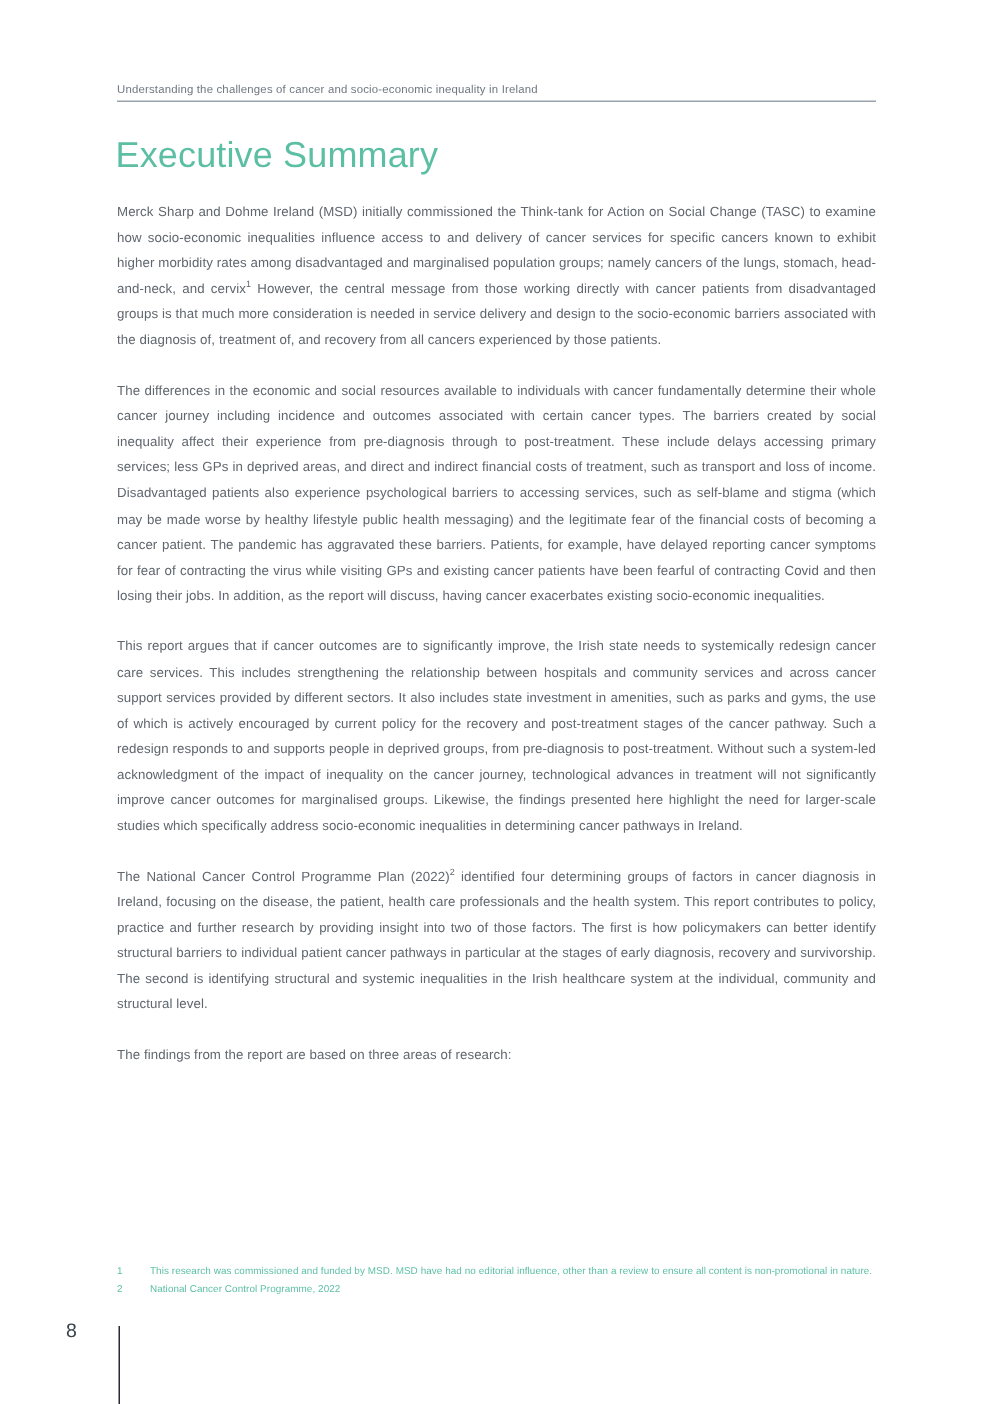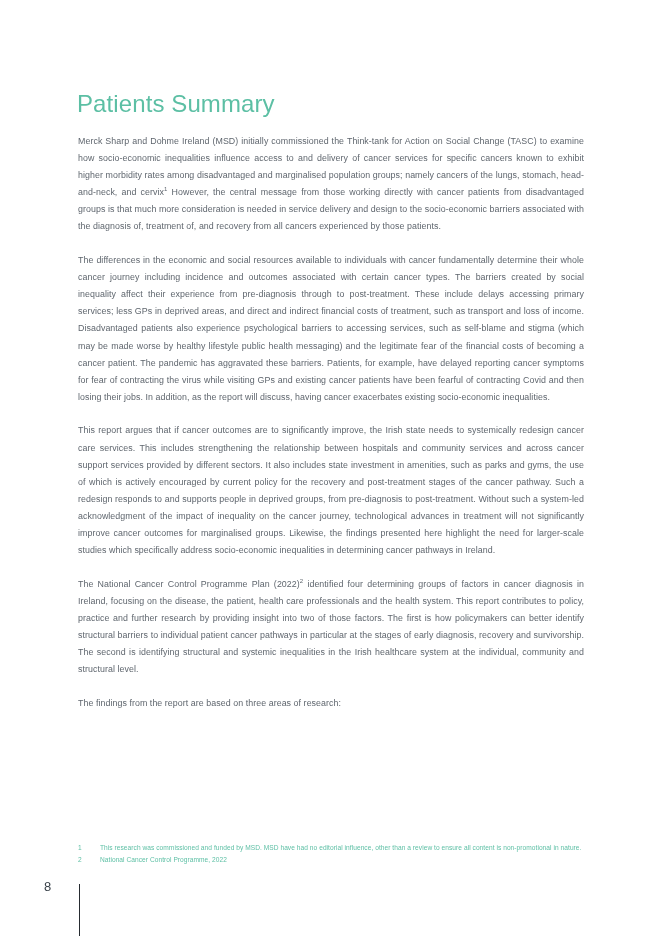--- a/index.html
+++ b/index.html
@@ -118,22 +118,26 @@
     width: 1.4px;
     height: 52px;
     background: #262b30;
   }
 </style>
 </head>
 <body>
 
 <div class="page">
 
+  <div class="running-header">
+    <div class="running-header-text">Understanding the challenges of cancer and socio-economic inequality in Ireland</div>
+    <div class="header-rule"></div>
+  </div>
 
-  <h1 class="page-title">Patients Summary</h1>
+  <h1 class="page-title">Executive Summary</h1>
 
   <div class="body-column">
 
     <p class="para">
       <span>Merck Sharp and Dohme Ireland (MSD) initially commissioned the Think-tank for Action on Social Change (TASC) to examine how socio-economic inequalities influence access to and delivery of cancer services for specific cancers known to exhibit higher morbidity rates among disadvantaged and marginalised population groups; namely cancers of the lungs, stomach, head-and-neck, and cervix</span><sup>1</sup><span> However, the central message from those working directly with cancer patients from disadvantaged groups is that much more consideration is needed in service delivery and design to the socio-economic barriers associated with  the diagnosis of, treatment of, and recovery from all cancers experienced by those patients.</span>
     </p>
 
     <p class="para">The differences in the economic and social resources available to individuals with cancer fundamentally determine their whole cancer journey including incidence and outcomes associated with certain cancer types. The barriers created by social inequality affect their experience from pre-diagnosis through to post-treatment. These include delays accessing primary services; less GPs in deprived areas, and direct and indirect financial costs of treatment, such as transport and loss of income. Disadvantaged patients also experience psychological barriers to accessing services, such as self-blame and stigma (which may be made worse by healthy lifestyle public health messaging) and the legitimate fear of the financial costs of becoming a cancer patient. The pandemic has aggravated these barriers. Patients, for example, have delayed reporting cancer symptoms for fear of contracting the virus while visiting GPs and existing cancer patients have been fearful of contracting Covid and then losing their jobs.  In addition, as the report will discuss, having cancer exacerbates existing socio-economic inequalities.</p>
 
     <p class="para">This report argues that if cancer outcomes are to significantly improve, the Irish state needs to systemically redesign cancer care services. This includes strengthening the relationship between hospitals and community services and across cancer support services provided by different sectors. It also includes state investment in amenities, such as parks and gyms, the use of which is actively encouraged by current policy for the recovery and post-treatment stages of the cancer pathway. Such a redesign responds to and supports people in deprived groups, from  pre-diagnosis to post-treatment. Without such a system-led acknowledgment of the impact of inequality on the cancer journey, technological advances in treatment will not significantly improve cancer outcomes for marginalised groups. Likewise, the findings presented here highlight the need for larger-scale studies which specifically address socio-economic inequalities in determining cancer pathways in Ireland.</p>

